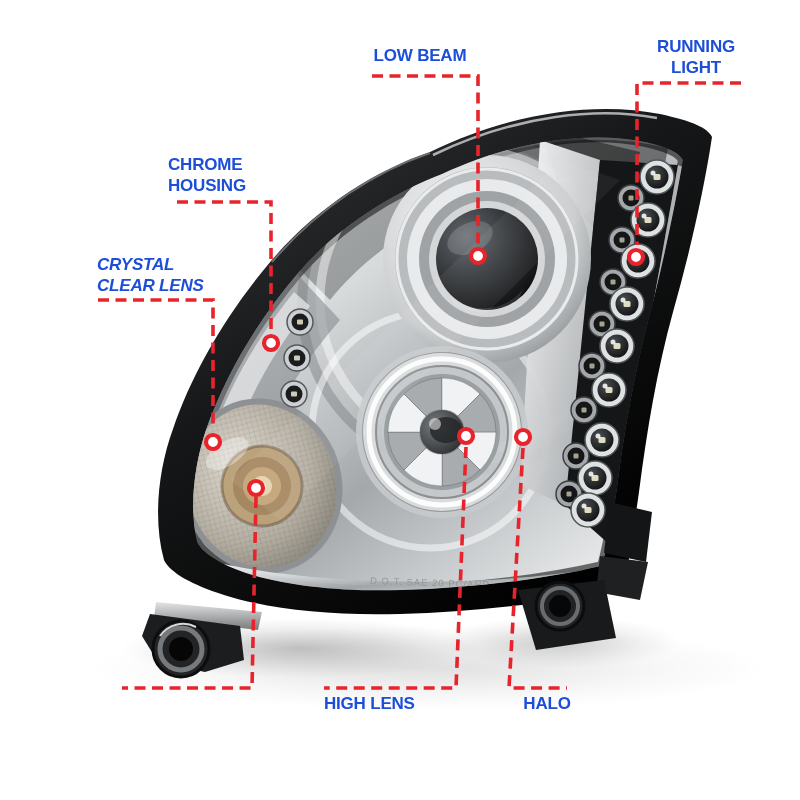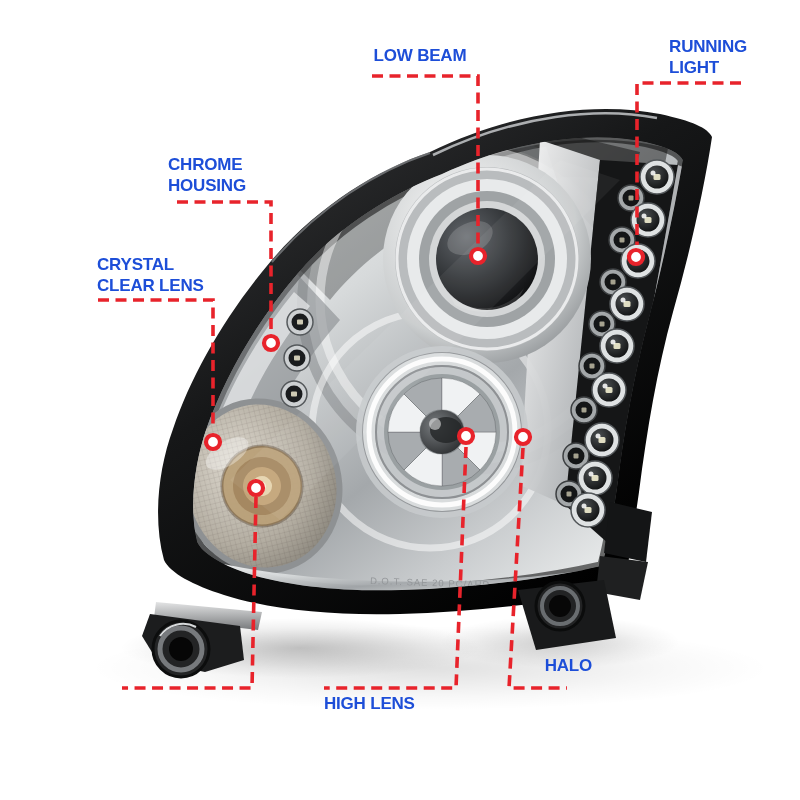--- a/index.html
+++ b/index.html
@@ -2,26 +2,26 @@
 <html><head>
 <meta charset="utf-8">
 <style>
   html,body{margin:0;padding:0;background:#fff;}
   #stage{position:relative;width:800px;height:800px;background:#ffffff;overflow:hidden;
          font-family:"Liberation Sans",sans-serif;}
   #stage svg{position:absolute;left:0;top:0;}
   .label{position:absolute;font-weight:bold;font-size:17px;line-height:21px;color:#1d4ed8;
          letter-spacing:-0.2px;white-space:pre-line;}
   .c-low-beam{left:320px;top:45px;width:200px;text-align:center;}
-  .c-running-light{right:53px;top:36px;text-align:left;}
+  .c-running-light{right:65px;top:36px;text-align:center;}
   .c-chrome-housing{left:168px;top:154px;}
-  .c-crystal-clear-lens{left:97px;top:254px;}
+  .c-crystal-clear-lens{left:97px;top:254px;font-style:italic;}
   .c-turn-signal{left:120px;top:693px;width:150px;}
   .c-high-beam{left:324px;top:693px;width:120px;}
-  .c-halo{left:502px;top:655px;width:90px;text-align:right;}
+  .c-halo{left:502px;top:693px;width:90px;text-align:center;}
   .callout-line{fill:none;stroke:#e8232b;stroke-width:3.6;stroke-dasharray:11 6.5;}
   .callout-marker{fill:#ffffff;stroke:#e8232b;stroke-width:4.2;}
 </style>
 </head>
 <body>
 
 <div id="stage">
 
   <svg width="800" height="800" viewBox="0 0 800 800">
     <defs>

